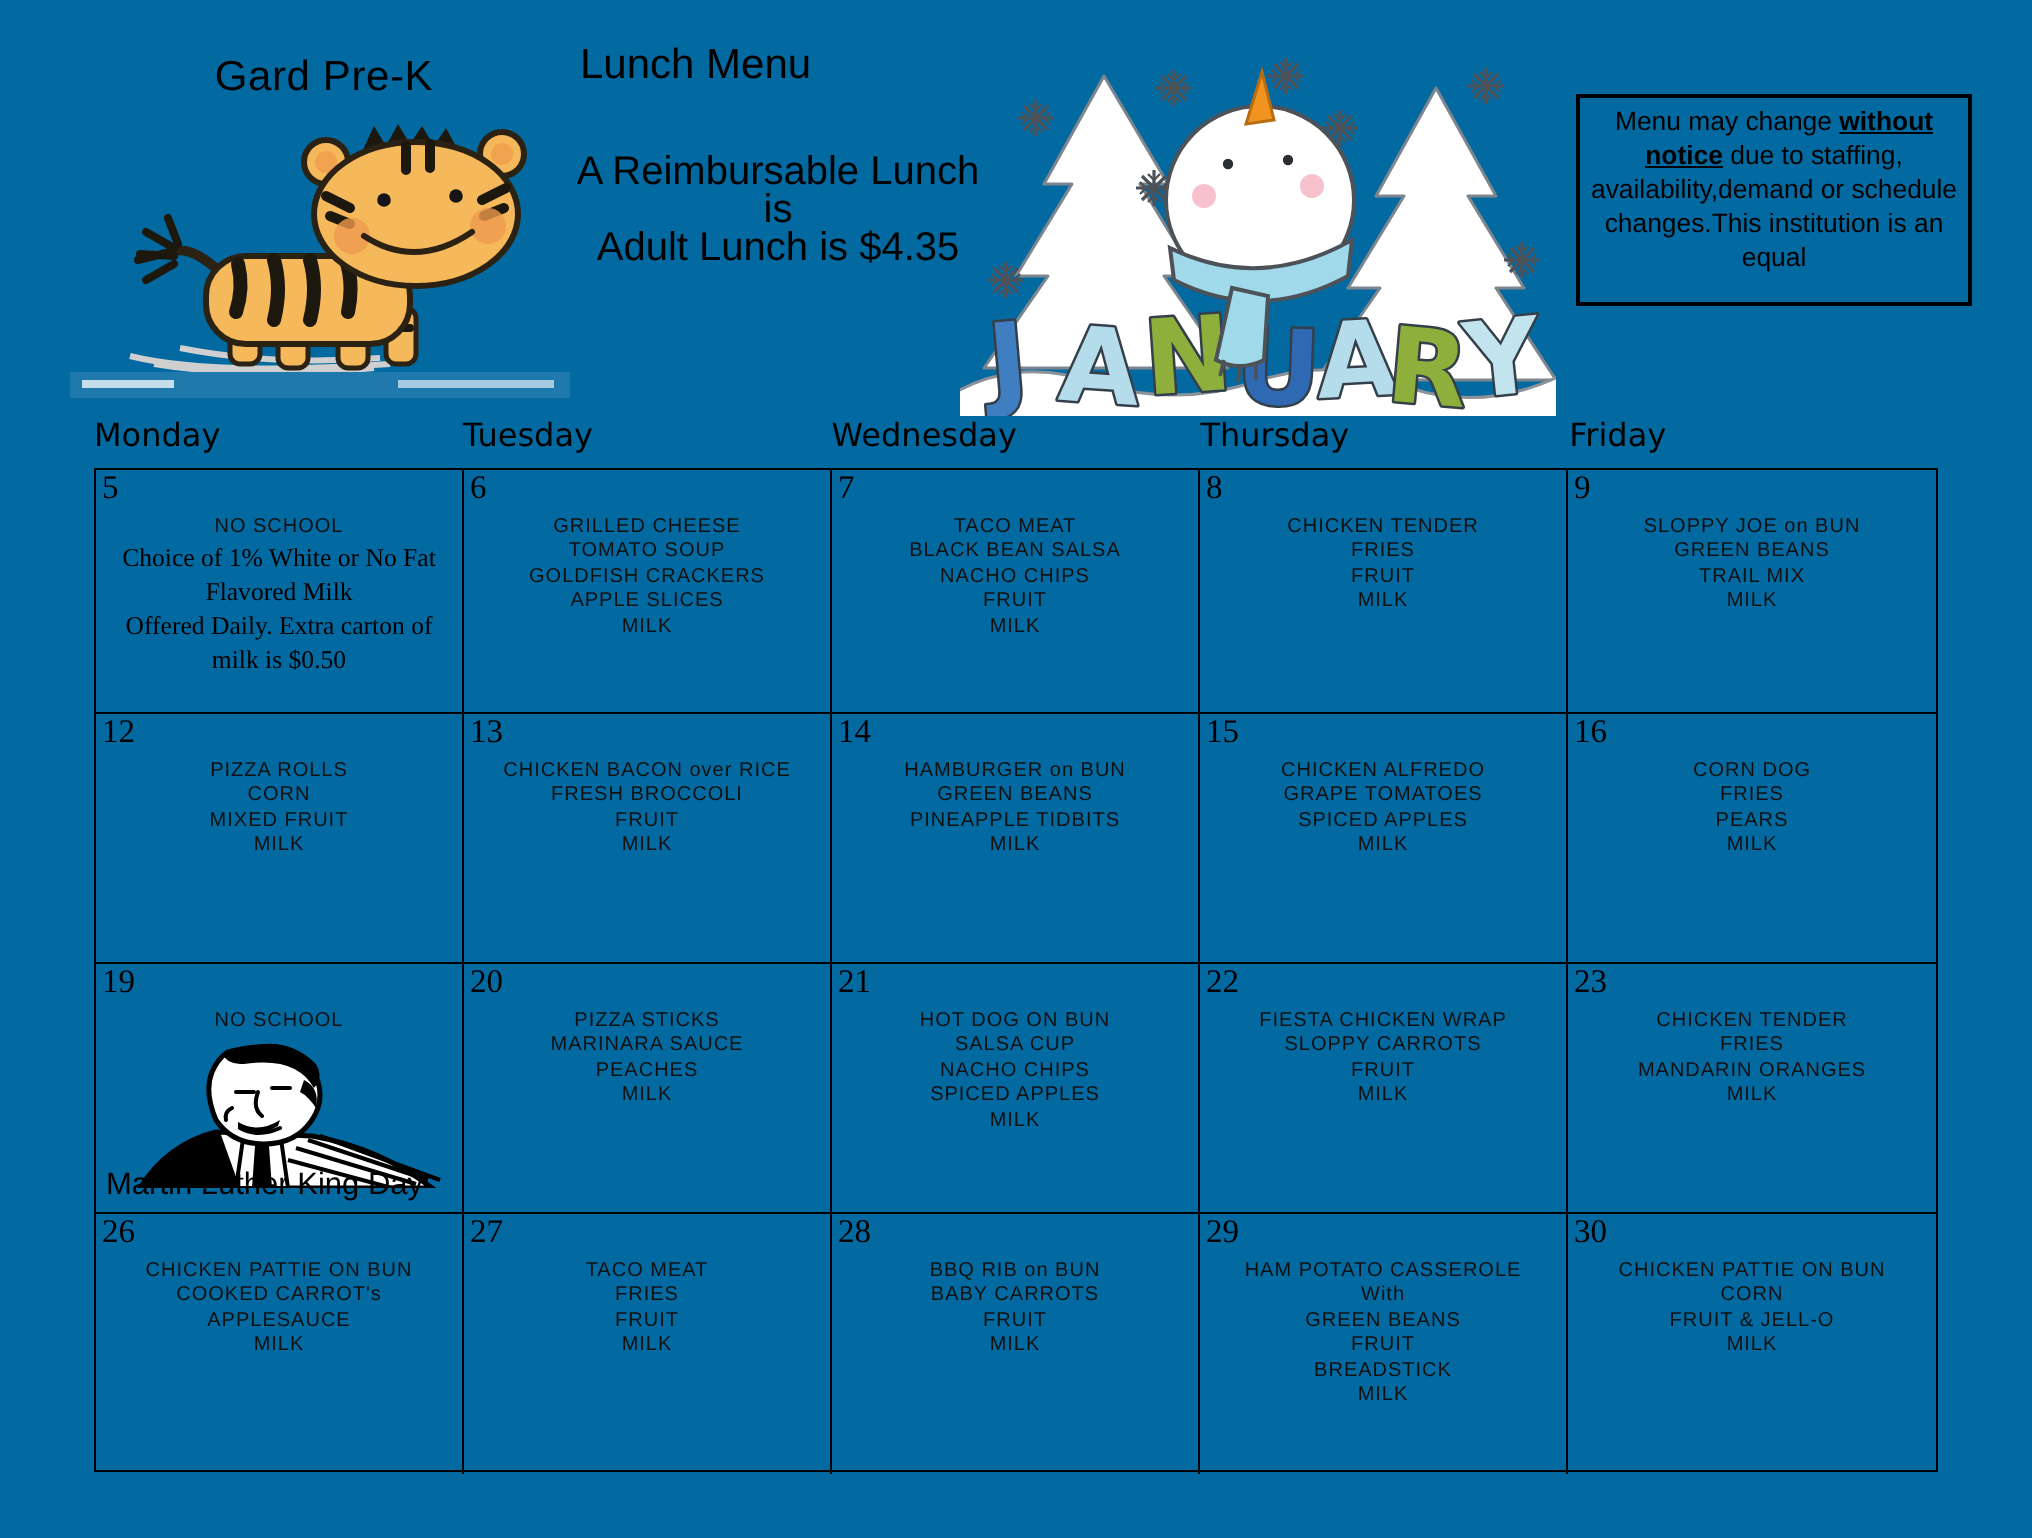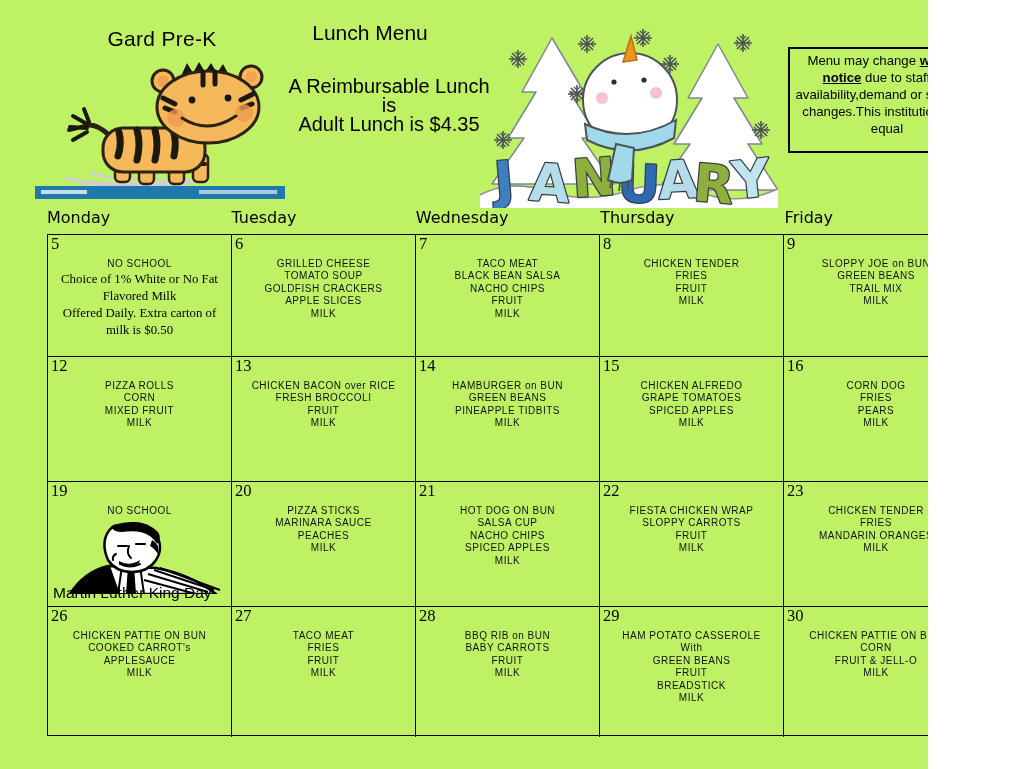--- a/index.html
+++ b/index.html
@@ -1,22 +1,22 @@
 <!DOCTYPE html>
 <html><head>
 <meta charset="utf-8">
 <style>
   html,body{margin:0;padding:0;background:#fff;}
-  #page{position:relative;width:928px;height:769px;background:#bef264;overflow:hidden;
+  #page{position:relative;width:1016px;height:769px;background:#0369a1;overflow:hidden;
         font-family:"Liberation Sans",sans-serif;color:#000;}
 
   
   .school-title{position:absolute;left:62px;top:27px;width:200px;text-align:center;
         font-size:21px;letter-spacing:.3px;}
-  .menu-title{position:absolute;left:290px;top:21px;width:160px;text-align:center;
+  .menu-title{position:absolute;left:290px;top:21px;width:160px;
         font-size:21px;}
   .subtitle{position:absolute;left:283px;top:77px;width:212px;text-align:center;
         font-size:20px;line-height:19px;}
 
   .notice-box{position:absolute;left:788px;top:47px;width:198px;height:106px;
         border:2px solid #000;box-sizing:border-box;padding:3px 4px;
         font-size:13.2px;line-height:17px;text-align:center;}
   .notice-box b{text-decoration:underline;}
 
   

